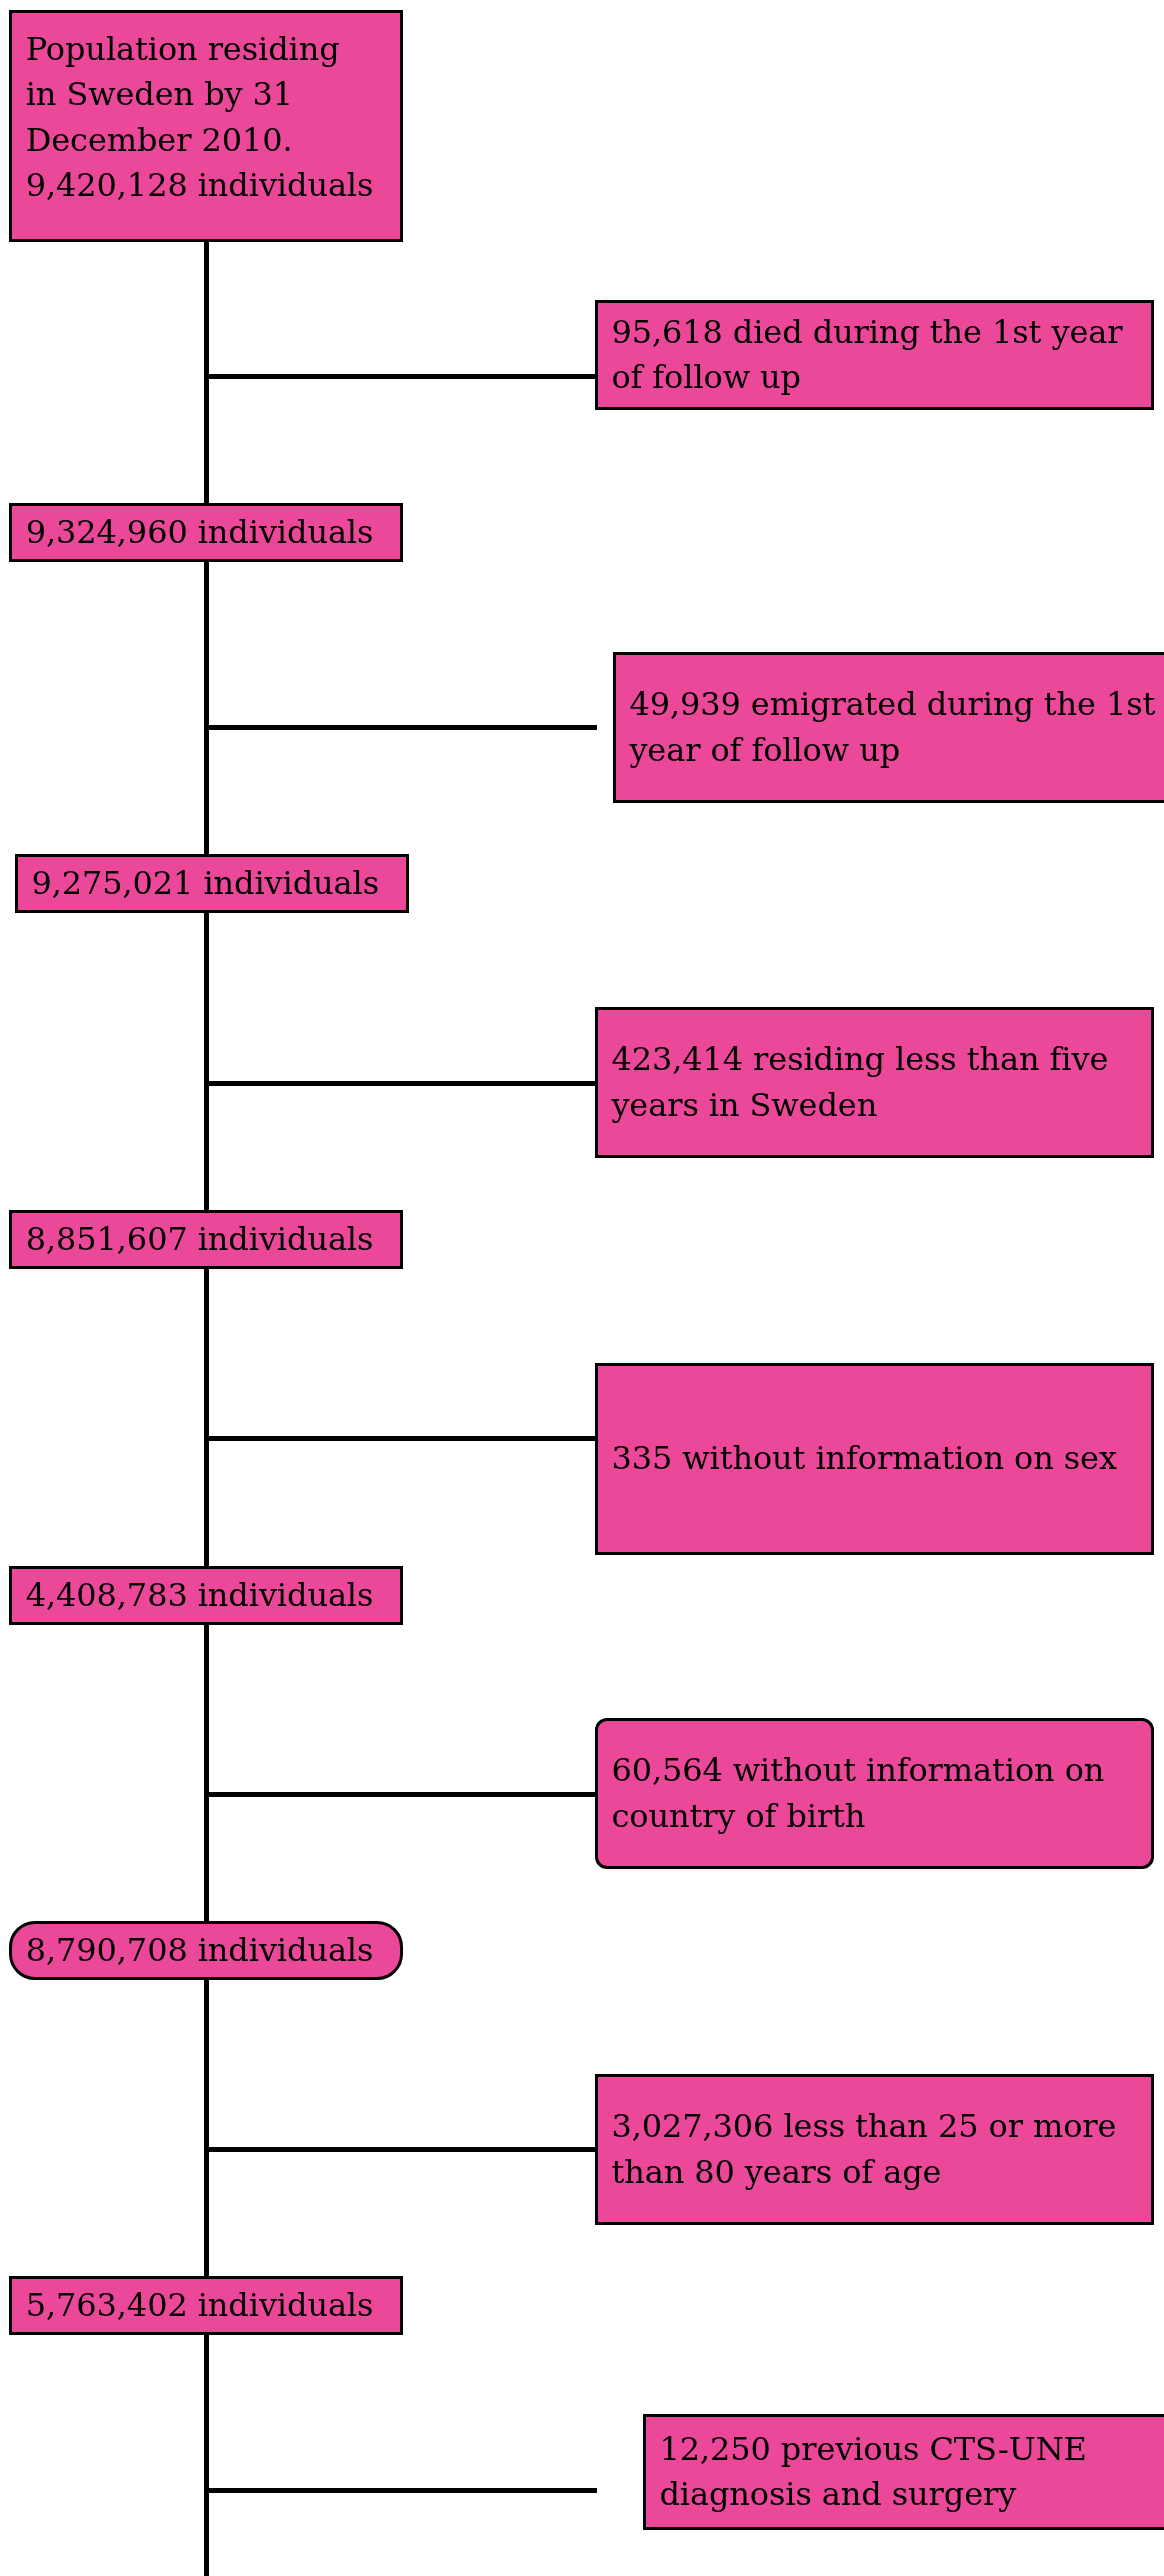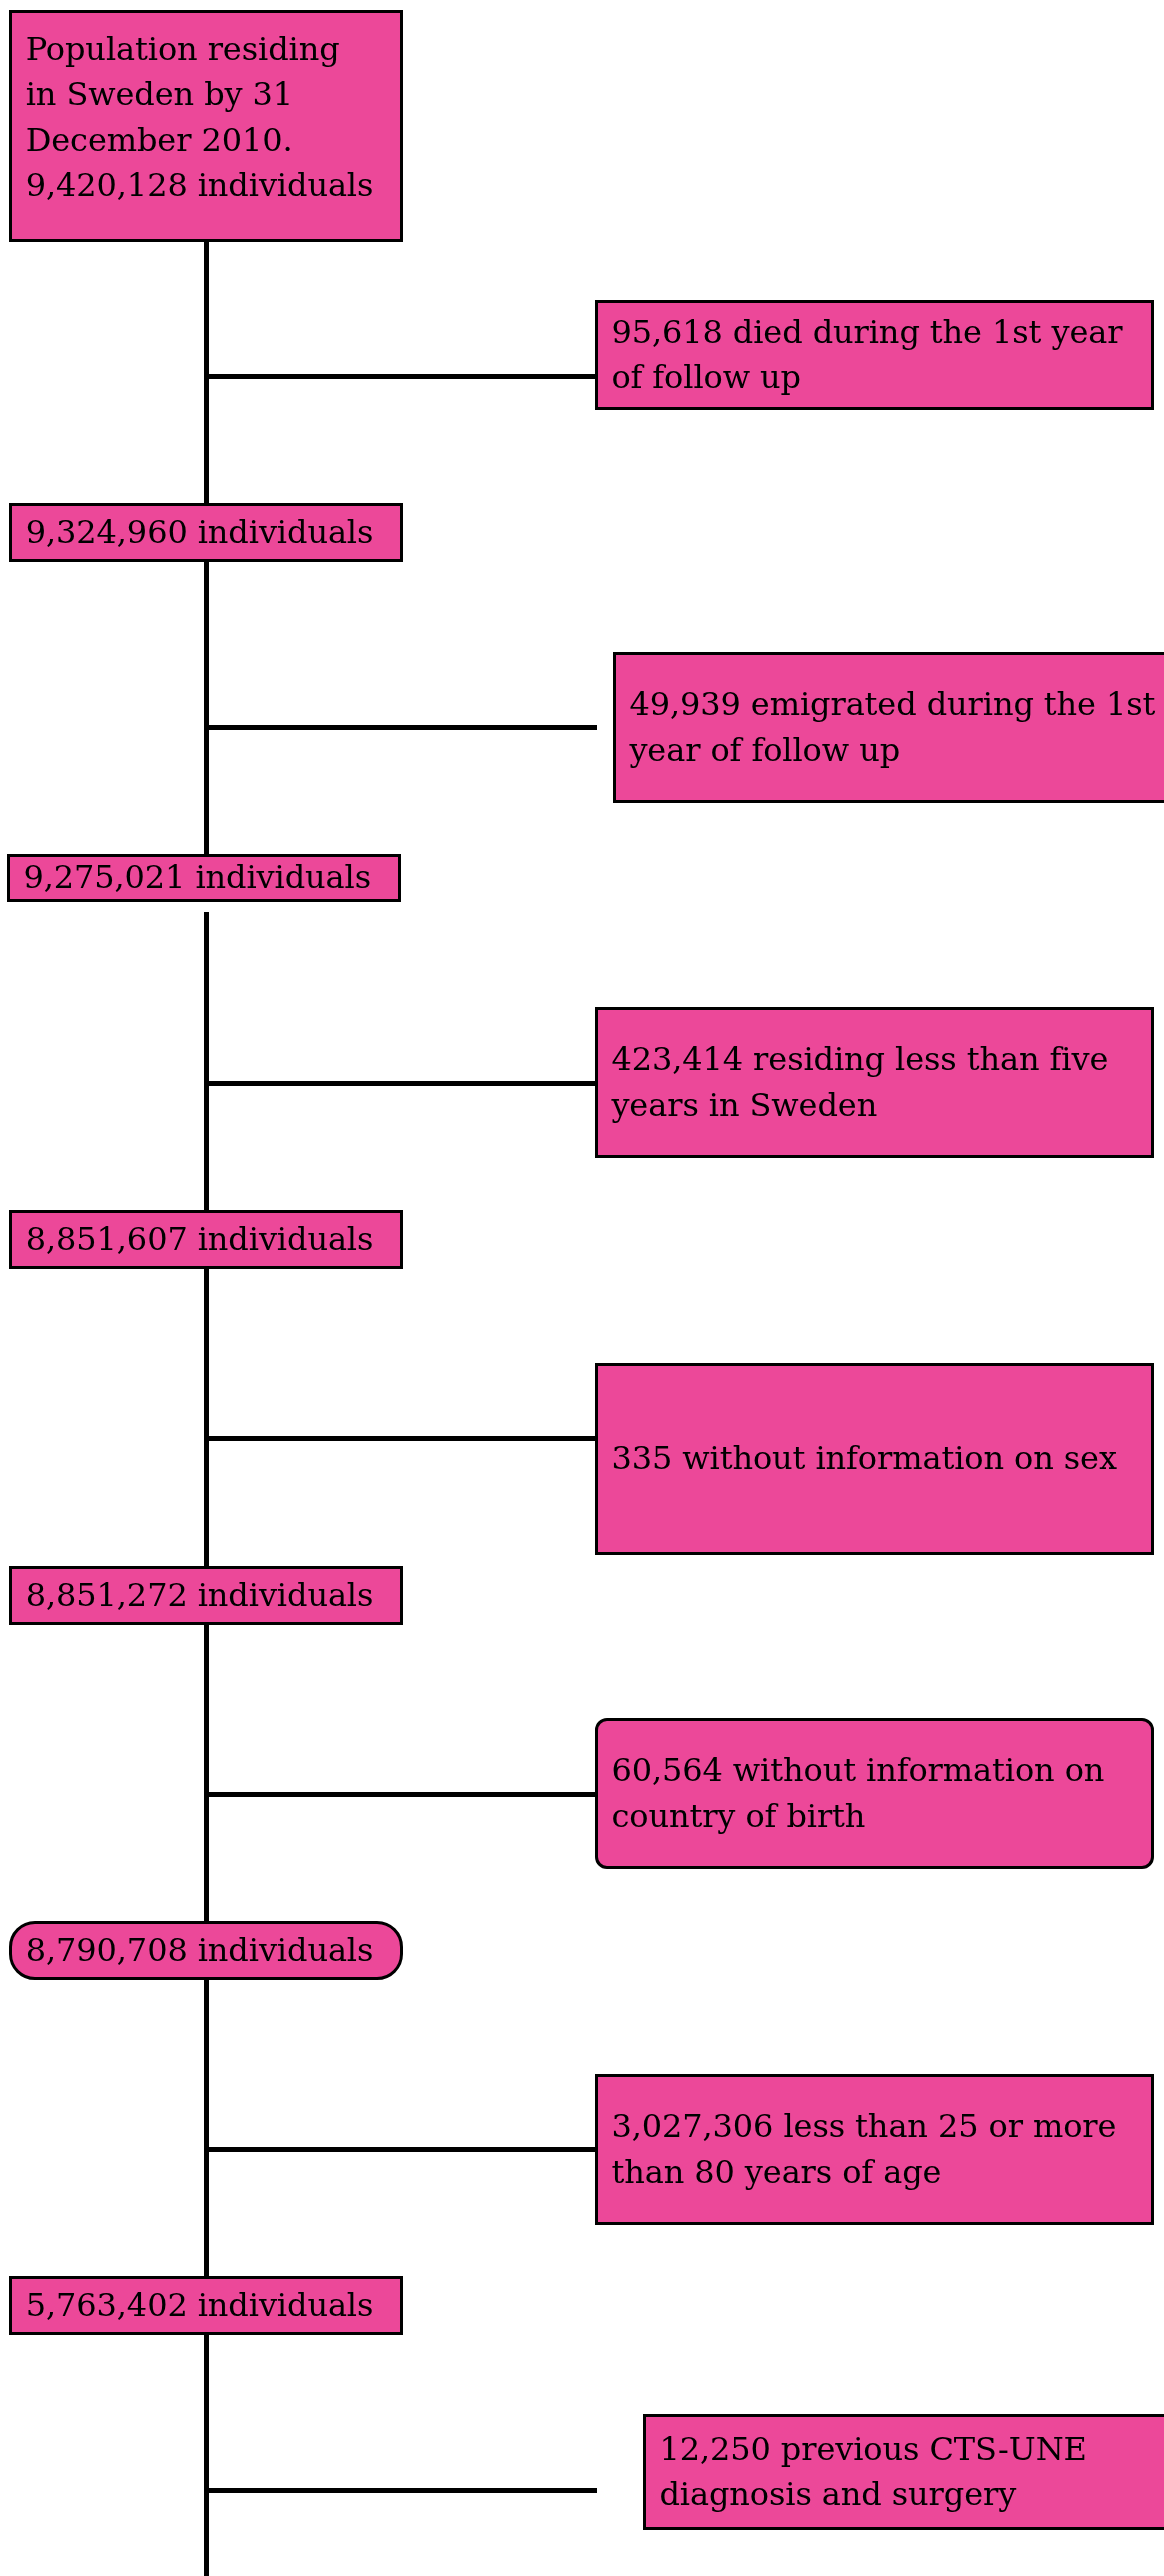--- a/index.html
+++ b/index.html
@@ -92,39 +92,39 @@
   </div>
   <div class="node" style="left:9.3px; top:503px; width:394px; height:59px;">
     <span class="txt">9,324,960 individuals</span>
   </div>
 
   <div class="hline" style="left:204px; top:725px; width:393px;"></div>
   <div class="node" style="left:613px; top:652px; width:559px; height:151px;">
     <span class="txt">49,939 emigrated during the 1st
 year of follow up</span>
   </div>
-  <div class="node" style="left:7px; top:854px; width:394px; height:48px;">
+  <div class="node" style="left:15px; top:854px; width:394px; height:59px;">
     <span class="txt">9,275,021 individuals</span>
   </div>
 
   <div class="hline" style="left:204px; top:1081px; width:393px;"></div>
   <div class="node" style="left:595px; top:1007px; width:559px; height:151px;">
     <span class="txt">423,414 residing less than five
 years in Sweden</span>
   </div>
   <div class="node" style="left:9.3px; top:1210px; width:394px; height:59px;">
     <span class="txt">8,851,607 individuals</span>
   </div>
 
   <div class="hline" style="left:204px; top:1436px; width:393px;"></div>
   <div class="node" style="left:595px; top:1363px; width:559px; height:192px;">
     <span class="txt">335 without information on sex</span>
   </div>
   <div class="node" style="left:9.3px; top:1566px; width:394px; height:59px;">
-    <span class="txt">8,851,272 individuals</span>
+    <span class="txt">4,408,783 individuals</span>
   </div>
 
   <div class="hline" style="left:204px; top:1792px; width:393px;"></div>
   <div class="node" style="left:595px; top:1718px; width:559px; height:151px;border-radius:12px;">
     <span class="txt">60,564 without information on
 country of birth</span>
   </div>
   <div class="node" style="left:9.3px; top:1921px; width:394px; height:59px;border-radius:26px;">
     <span class="txt">8,790,708 individuals</span>
   </div>

